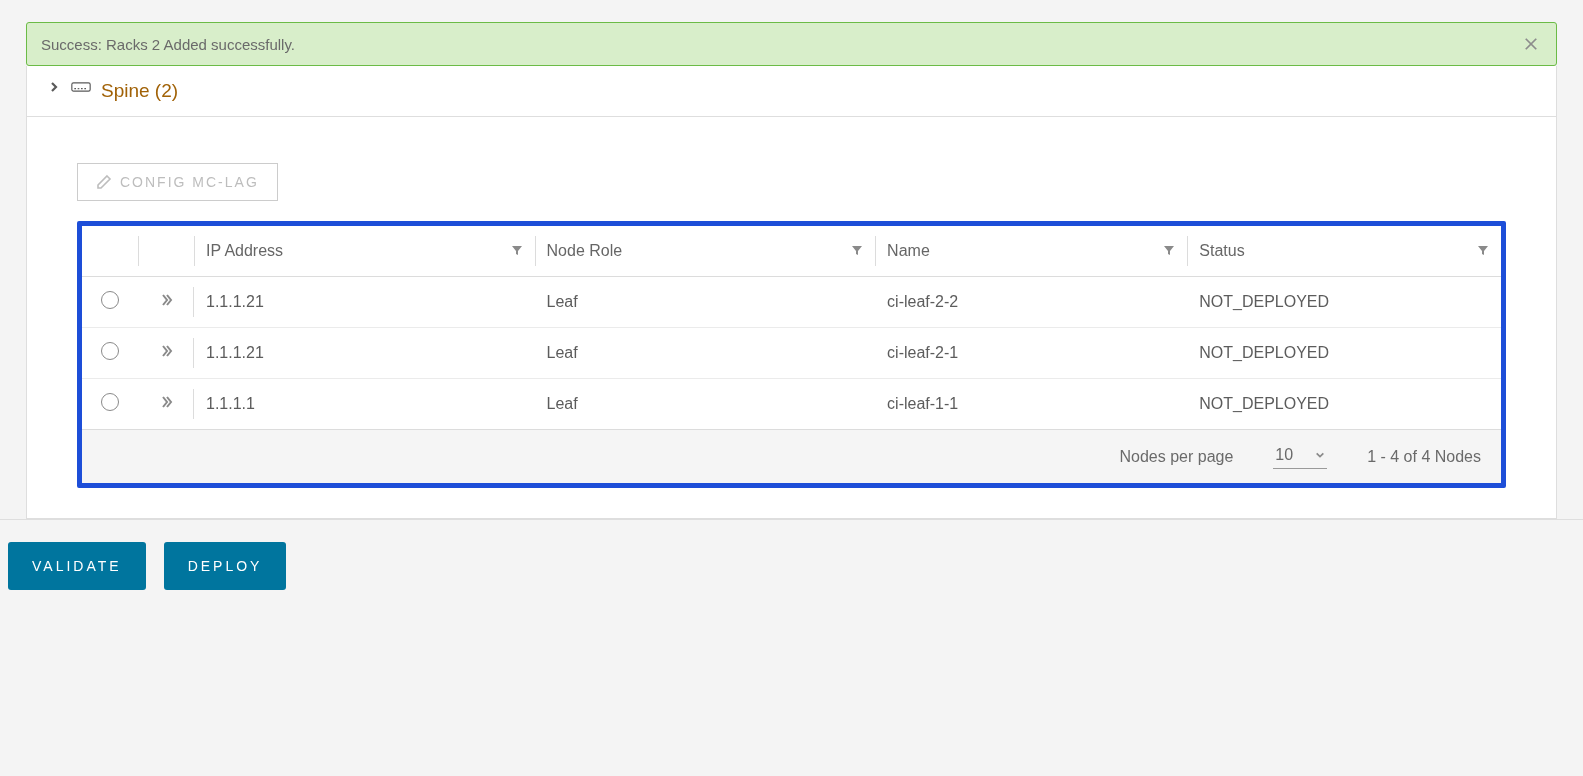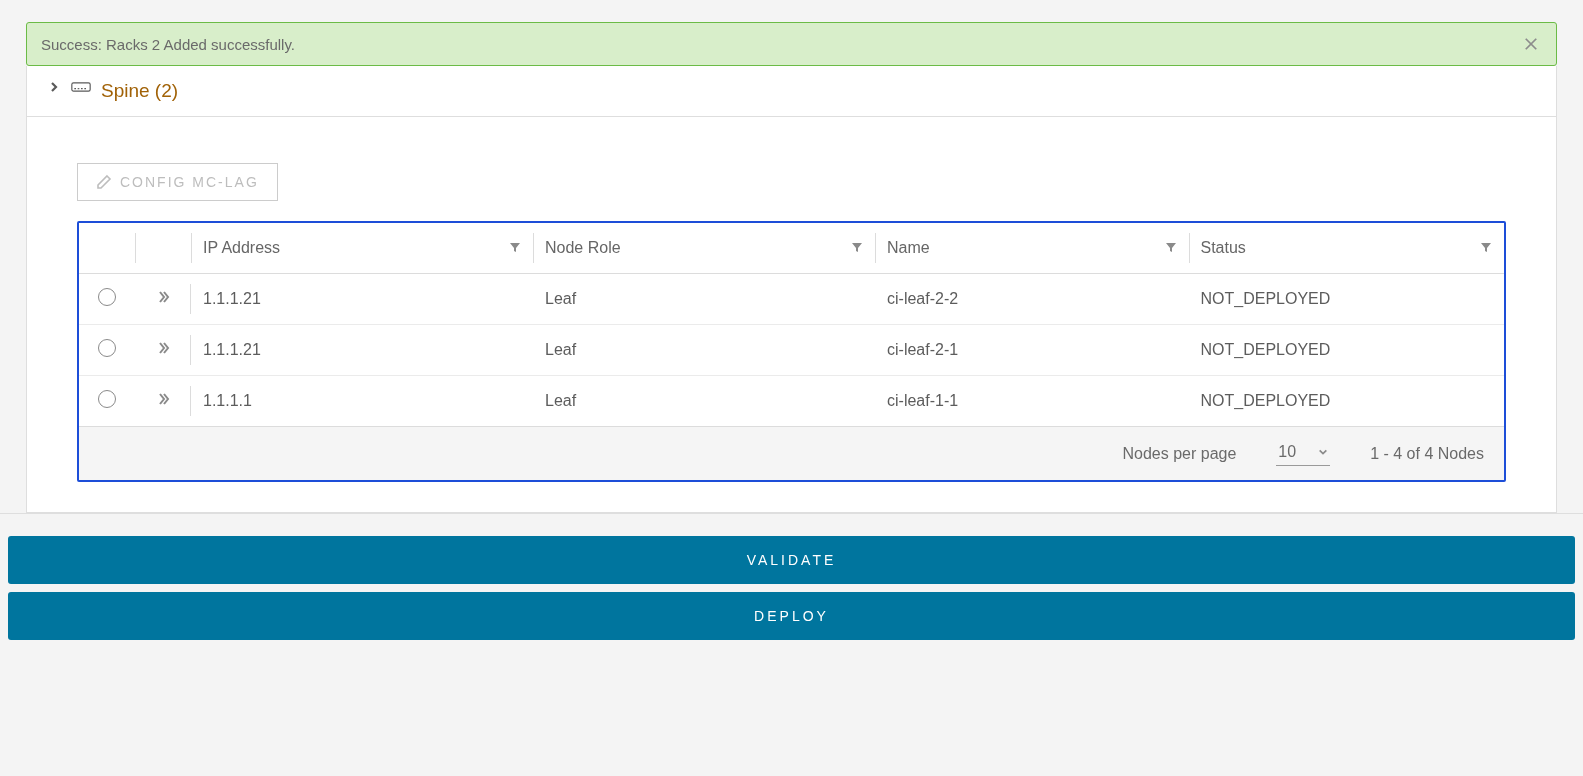--- a/index.html
+++ b/index.html
@@ -89,21 +89,21 @@
     cursor: default;
     border-radius: 0;
     font-family: inherit;
   }
   .toolbar button + button { margin-left: 10px; }
   .pencil { width: 16px; height: 16px; }
   .pencil svg { stroke: #bdbdbd; stroke-width: 1.6; fill: none; }
 
   
   .grid {
-    border: 2px solid #1d4ed8;
+    border: 5px solid #1d4ed8;
     border-radius: 2px;
     overflow: hidden;
   }
   table {
     width: 100%;
     border-collapse: collapse;
     table-layout: fixed;
   }
   thead th {
     text-align: left;
@@ -182,23 +182,22 @@
     padding: 2px 2px 4px 2px;
     cursor: pointer;
   }
   .page-size svg { width: 10px; height: 10px; stroke: #8a8a8a; stroke-width: 2; fill: none; }
 
   
   .action-bar {
     border-top: 1px solid #dedede;
     padding: 22px 8px;
     display: flex;
-    gap: 8px;
+    gap: 18px;
     background: #f4f4f4;
-    flex-direction: column;
   }
   .action-bar button {
     background: #00759e;
     color: #fff;
     border: none;
     letter-spacing: 3px;
     font-size: 14px;
     padding: 16px 24px;
     border-radius: 3px;
     cursor: pointer;

